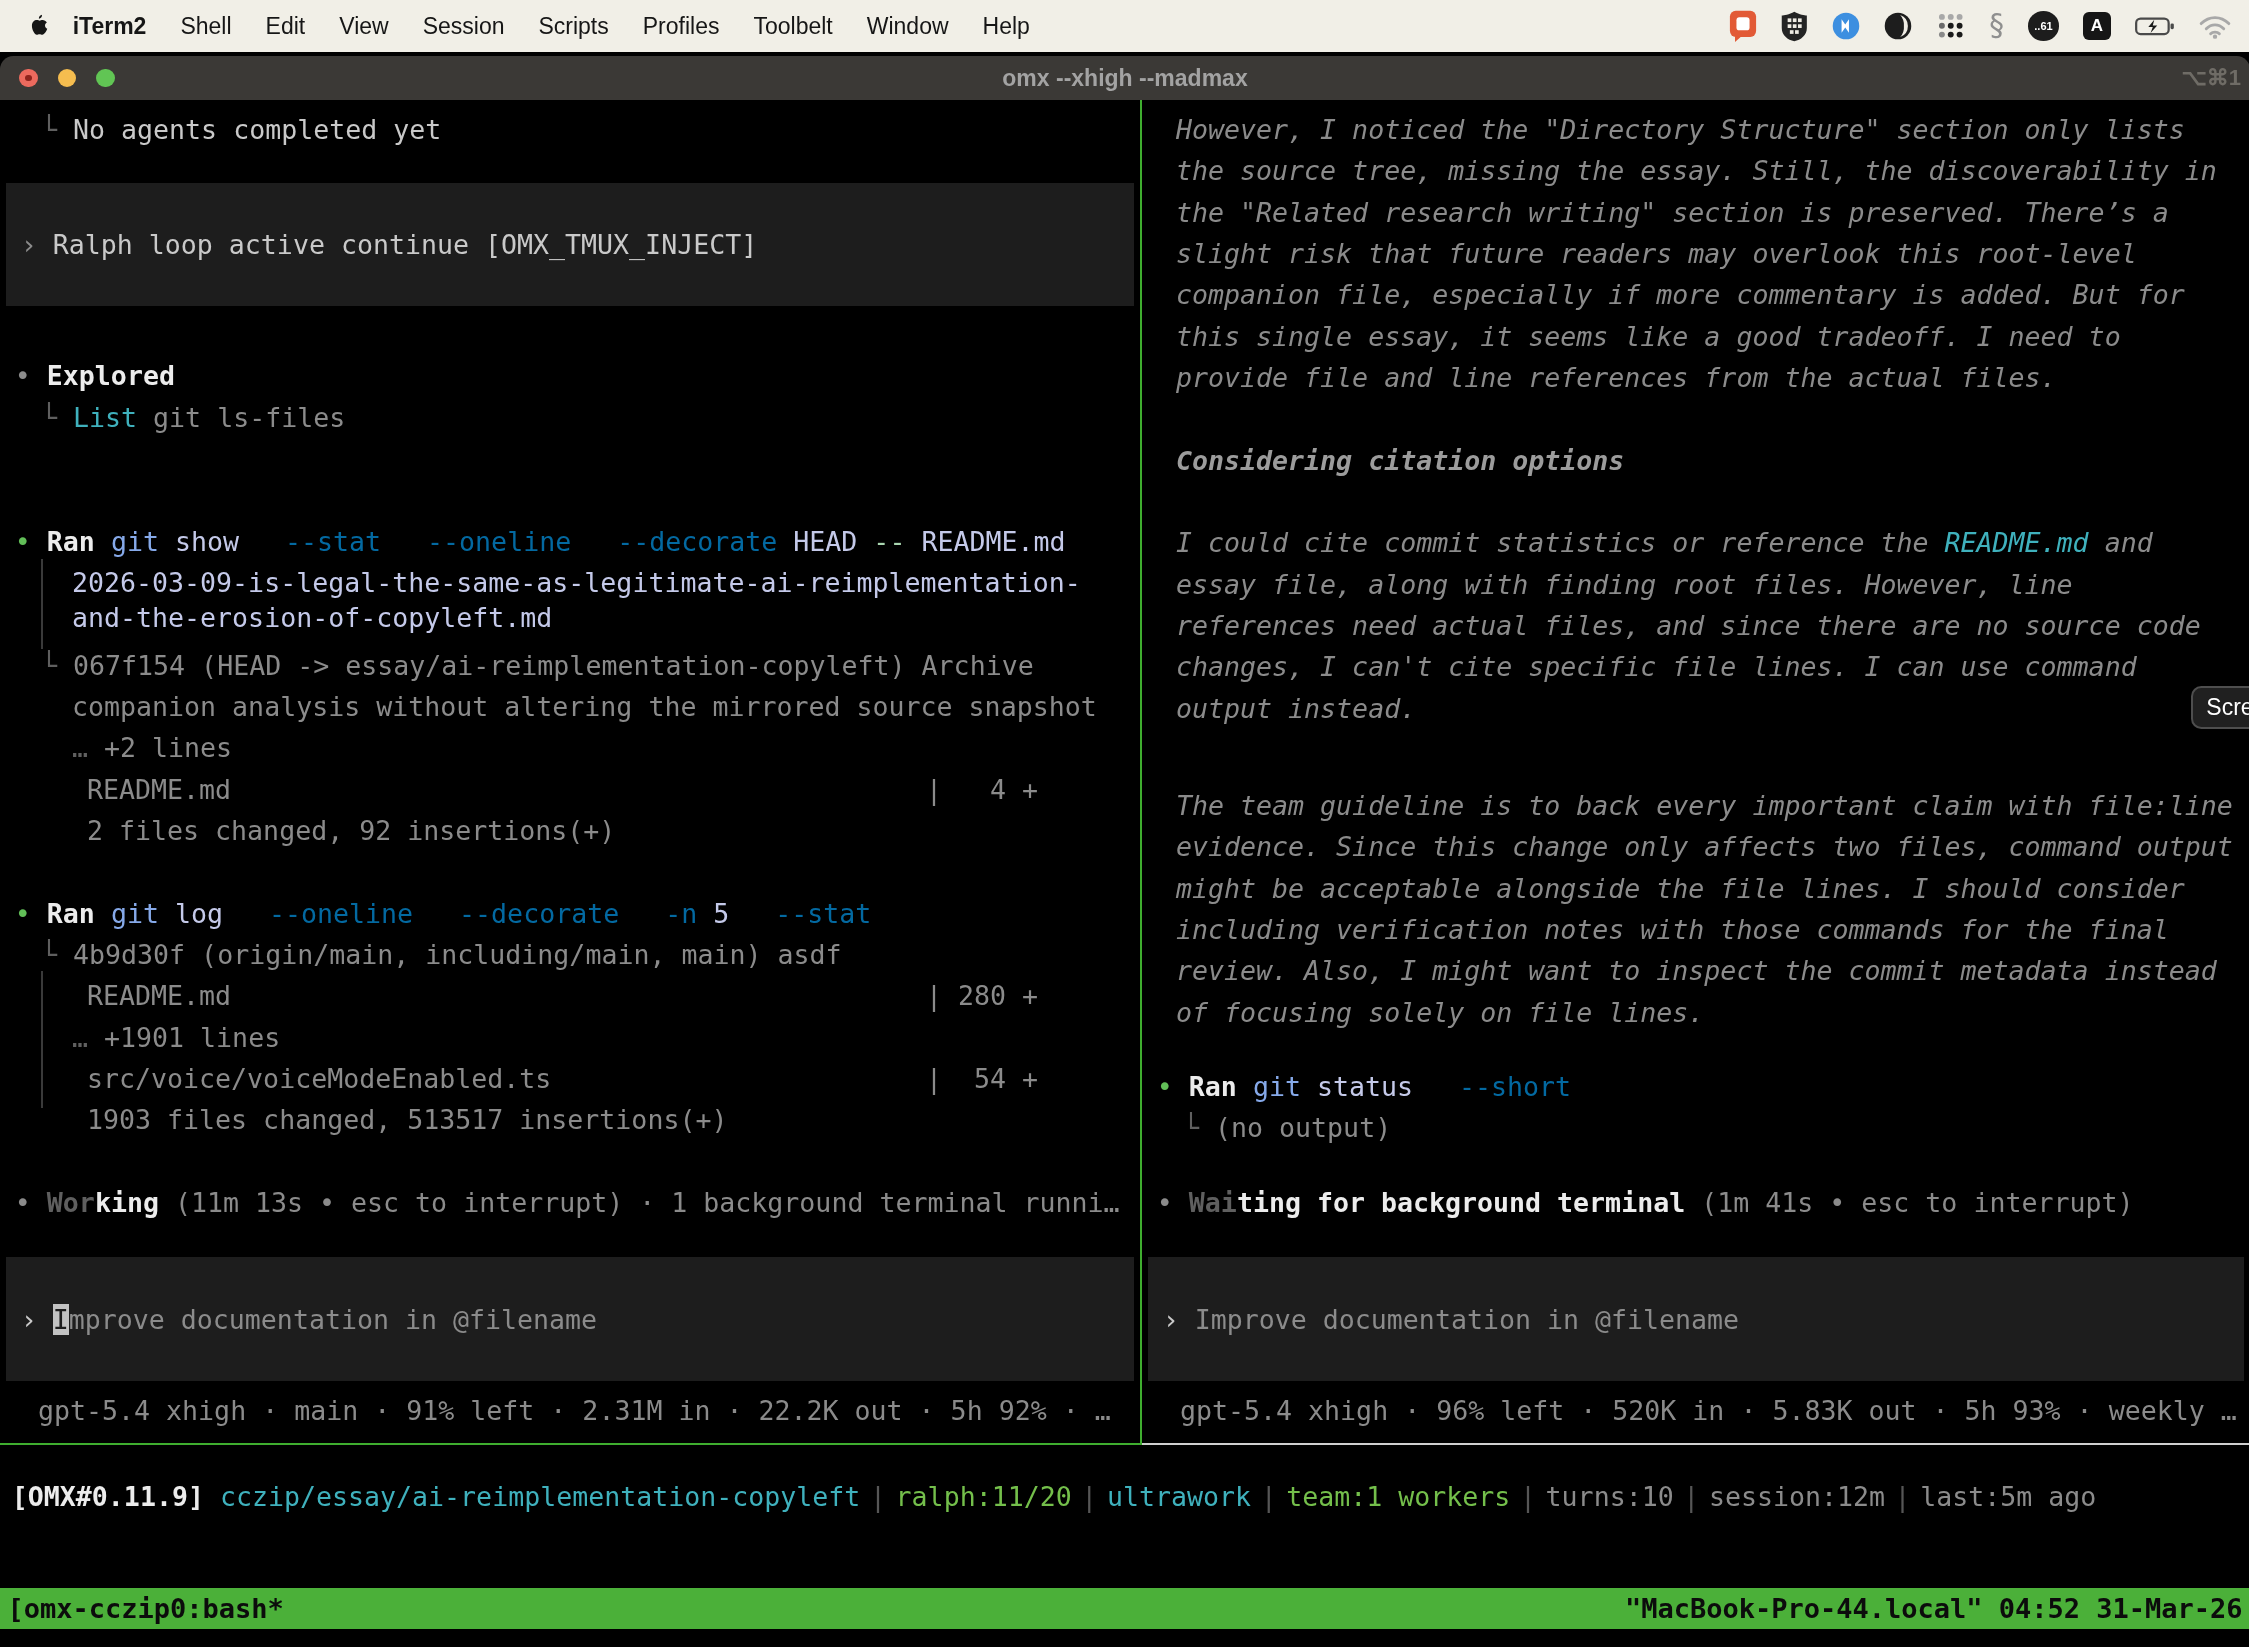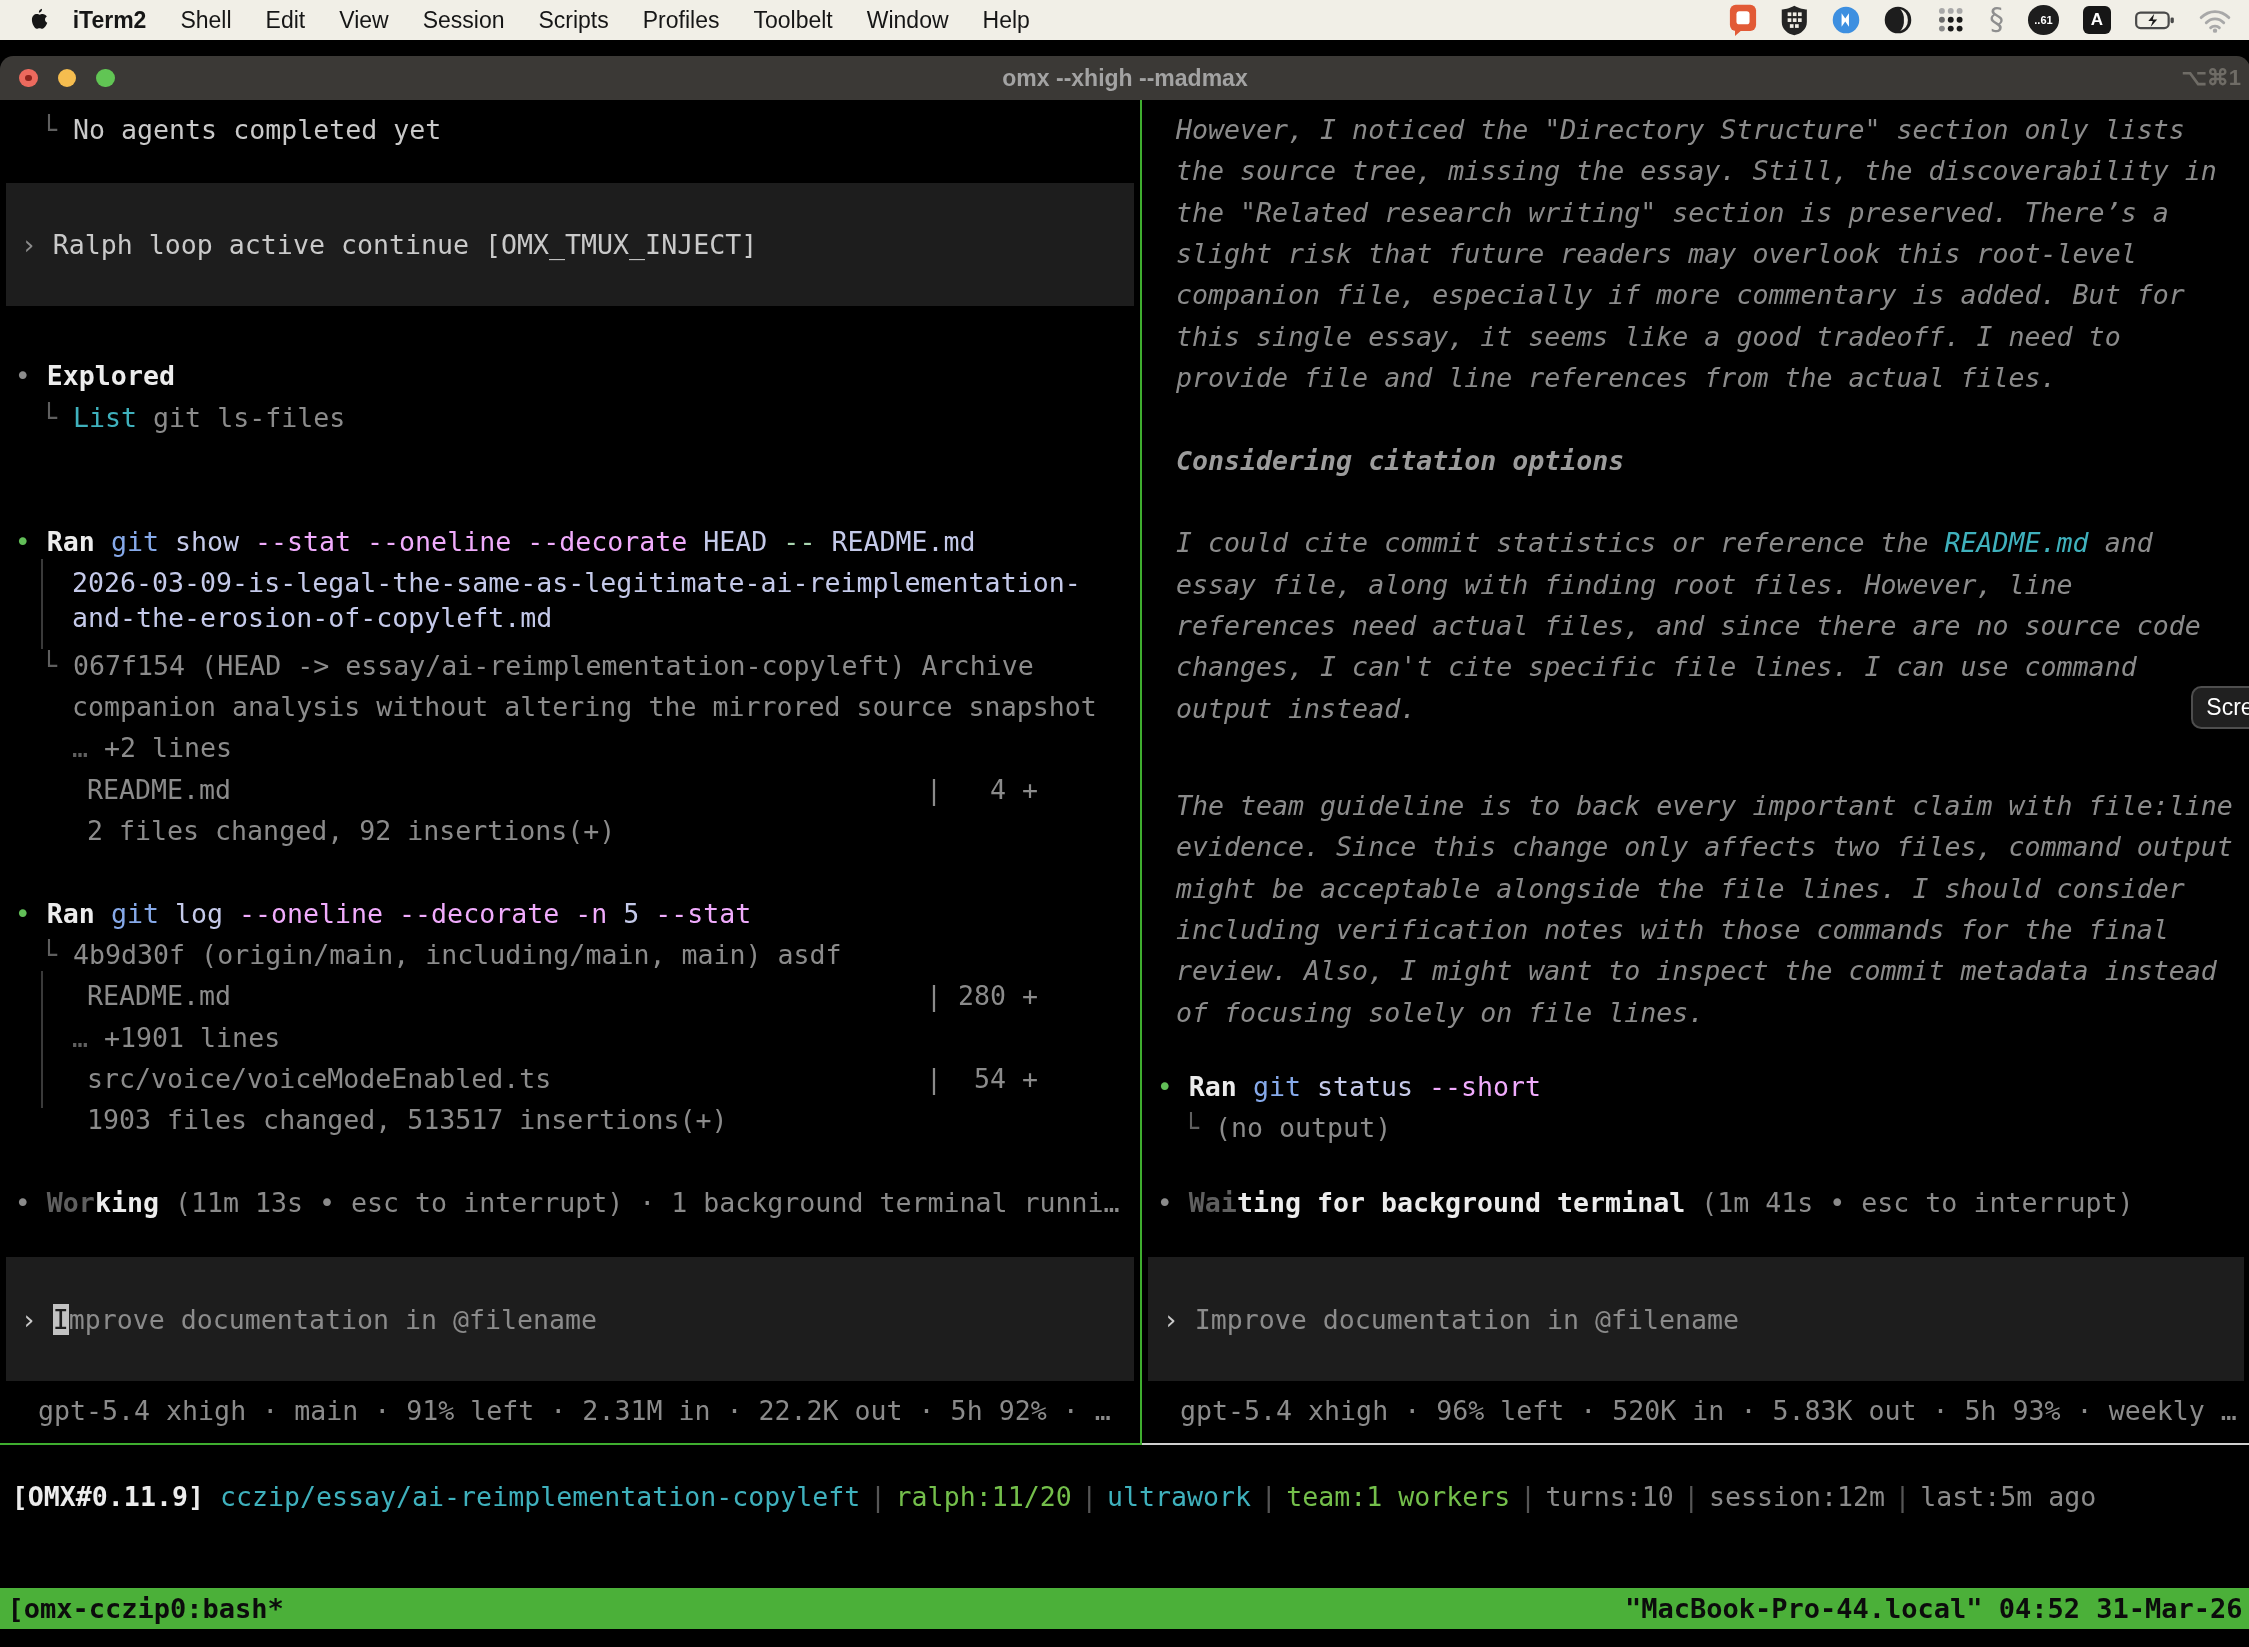--- a/index.html
+++ b/index.html
@@ -1,19 +1,19 @@
 <!DOCTYPE html>
 <html style="font-size:11.8px"><head>
 <meta charset="utf-8">
 <style>
   html,body{margin:0;padding:0;background:#000;}
   .screen{position:relative;width:2250px;height:1648px;overflow:hidden;background:#000;
           font-family:"DejaVu Sans Mono",monospace;}
   
-  .menubar{position:absolute;top:0;left:0;right:0;height:40px;background:#f1efe7;
+  .menubar{position:absolute;top:0;left:0;right:0;height:52px;background:#f1efe7;
            display:flex;align-items:center;padding:0 19px;box-sizing:border-box;
            font-family:"Liberation Sans",sans-serif;font-size:23px;color:#161616;}
   .apple{margin:0 7.4px 0 10.3px;display:flex;align-items:center;}
   .menu-item{padding:0 17px;white-space:nowrap;}
   .menu-item.app{font-weight:700;}
   .menu-status{margin-left:auto;display:flex;align-items:center;gap:24px;}
   .mico{display:flex;align-items:center;justify-content:center;}
   .badge61{width:31px;height:29.5px;border-radius:50%;background:#1d1d1d;color:#fff;
            font:700 11px "Liberation Sans",sans-serif;display:flex;align-items:center;justify-content:center;}
   .abadge{width:28px;height:28px;border-radius:5.9px;background:#161616;color:#fff;
@@ -43,21 +43,21 @@
   .box{position:absolute;left:5.9px;right:5.9px;background:#1d1d1d;display:flex;align-items:center;
        padding-left:14.8px;box-sizing:border-box;font-size:26.6px;white-space:pre;}
   .tree{position:absolute;width:2.2px;background:#3a3a3a;}
   
   .wt{color:#ececec;font-weight:700;}
   .w2{color:#c9c9c9;}
   .gy{color:#8b8b8b;}
   .dm{color:#5f5f5f;}
   .tl{color:#3fb1bd;}
   .bl{color:#86a9e9;}
-  .pk{color:#f0abfc;}
+  .pk{color:#0369a1;margin-left:30px;}
   .lv{color:#c4c9e9;}
   .mn{color:#a9d6b0;}
   .gb{color:#62bf58;}
   .gn{color:#74bf4b;}
   .it{font-style:italic;}
   .bd{font-weight:700;}
   .sep{color:#565656;margin:0 9.6px;}
   .cursor{background:#c2c2c2;color:#1d1d1d;}
   
   .omx-line{position:absolute;left:11.8px;top:1376px;font-size:26.6px;line-height:41px;white-space:pre;}

